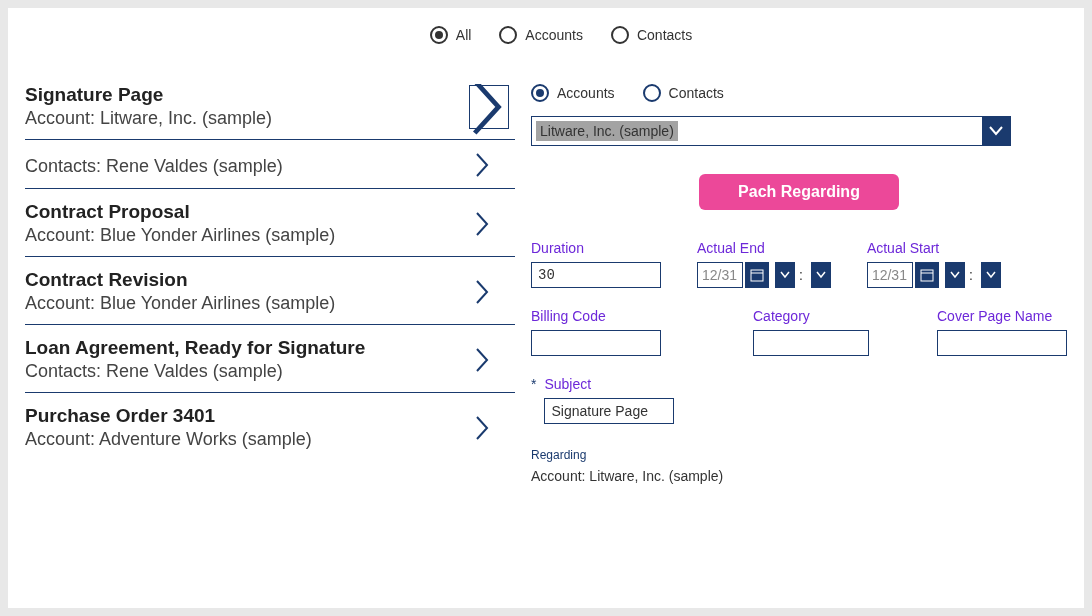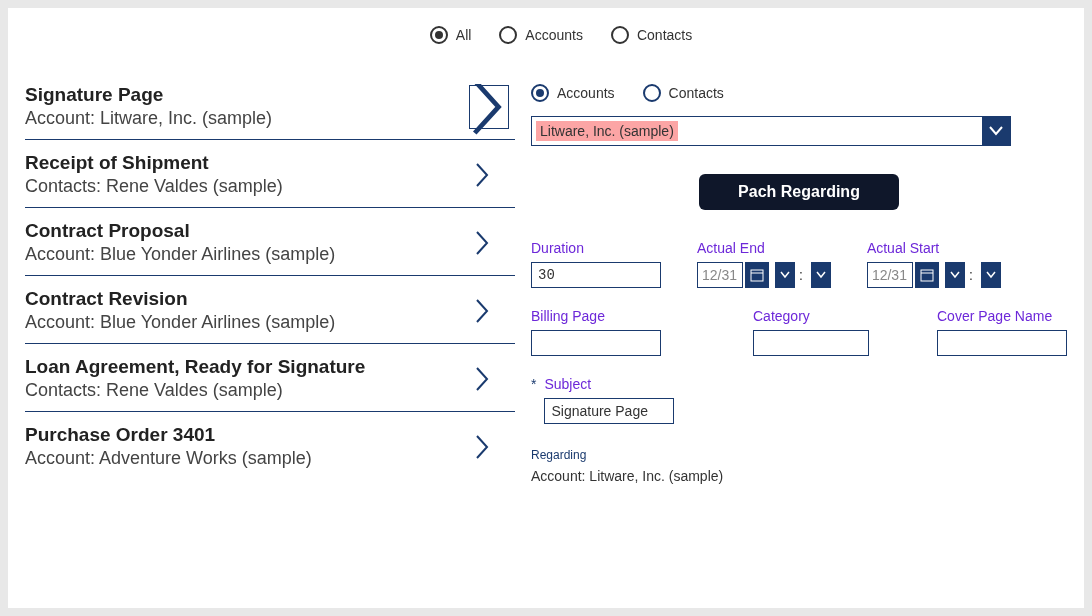--- a/index.html
+++ b/index.html
@@ -23,25 +23,25 @@
   .chevron svg { width: 16px; height: 26px; }
   .chevron-box { width: 40px; height: 44px; border: 1.5px solid #1a3a6e; display: flex; align-items: center; justify-content: center; margin-right: 0; }
   .list-item:first-child { padding-top: 0; }
   
   .detail-panel { flex: 1; padding-right: 24px; }
   .detail-filter { display: flex; gap: 28px; align-items: center; margin-bottom: 14px; }
   .radio-d { width: 18px; height: 18px; border: 2px solid #1a3a6e; border-radius: 50%; display: inline-flex; align-items: center; justify-content: center; cursor: pointer; }
   .radio-d.selected::after { content: ''; width: 8px; height: 8px; background: #1a3a6e; border-radius: 50%; }
   
   .combo { width: 480px; height: 30px; border: 1px solid #1a3a6e; display: flex; align-items: center; position: relative; margin-bottom: 28px; }
-  .combo-sel { background: #fca5a5; padding: 2px 4px; margin-left: 4px; font-size: 14px; color: #333; }
+  .combo-sel { background: #a3a3a3; padding: 2px 4px; margin-left: 4px; font-size: 14px; color: #333; }
   .combo-btn { position: absolute; right: 0; top: 0; width: 28px; height: 28px; background: #1a3a6e; display: flex; align-items: center; justify-content: center; cursor: pointer; }
   .combo-btn svg { fill: #fff; }
   
-  .patch-btn { display: block; margin: 0 auto 30px auto; width: 200px; height: 36px; background: #0f172a; color: #fff; border: none; border-radius: 6px; font-size: 16px; font-weight: 600; cursor: pointer; }
+  .patch-btn { display: block; margin: 0 auto 30px auto; width: 200px; height: 36px; background: #ec4899; color: #fff; border: none; border-radius: 6px; font-size: 16px; font-weight: 600; cursor: pointer; }
   
   .fields-row { display: flex; gap: 36px; margin-bottom: 20px; }
   .field { display: flex; flex-direction: column; }
   .field-label { font-size: 14px; color: #6d28d9; margin-bottom: 6px; }
   .field-input { width: 130px; height: 26px; border: 1.5px solid #1a3a6e; padding: 0 6px; font-size: 14px; color: #333; }
   .field-input.narrow { width: 130px; font-family: Liberation Mono, monospace; }
   
   .date-group { display: flex; align-items: center; gap: 2px; }
   .date-input { width: 46px; height: 26px; border: 1.5px solid #1a3a6e; padding: 0 4px; font-size: 14px; color: #888; }
   .date-cal { width: 24px; height: 26px; background: #1a3a6e; display: flex; align-items: center; justify-content: center; cursor: pointer; }
@@ -87,21 +87,20 @@
         </div>
         <div class="chevron-box">
           <svg viewBox="0 0 16 26">
               <path d="M2 2 L12 13 L2 24" stroke="#1a3a6e" stroke-width="2" fill="none"></path>
             </svg>
         </div>
       </div>
 
       <div class="list-item">
         <div class="list-item-text">
-          <span class="item-title">Receipt of Shipment</span>
           <span class="item-sub">Contacts: Rene Valdes (sample)</span>
         </div>
         <div class="chevron">
           <svg viewBox="0 0 16 26">
               <path d="M2 2 L12 13 L2 24" stroke="#1a3a6e" stroke-width="2" fill="none"></path>
             </svg>
         </div>
       </div>
 
       <div class="list-item">
@@ -226,21 +225,21 @@
               <svg width="10" height="8" viewBox="0 0 10 8">
                   <path d="M1 1 L5 6 L9 1" stroke="#fff" stroke-width="1.5" fill="none"></path>
                 </svg>
             </div>
           </div>
         </div>
       </div>
 
       <div class="fields-row">
         <div class="field">
-          <span class="field-label">Billing Page</span>
+          <span class="field-label">Billing Code</span>
           <input class="field-input narrow" value="" style="">
         </div>
         <div class="field" style="margin-left:56px">
           <span class="field-label">Category</span>
           <input class="field-input" style="width: 116px;" value="">
         </div>
         <div class="field" style="margin-left:32px">
           <span class="field-label">Cover Page Name</span>
           <input class="field-input" style="width: 130px;" value="">
         </div>

